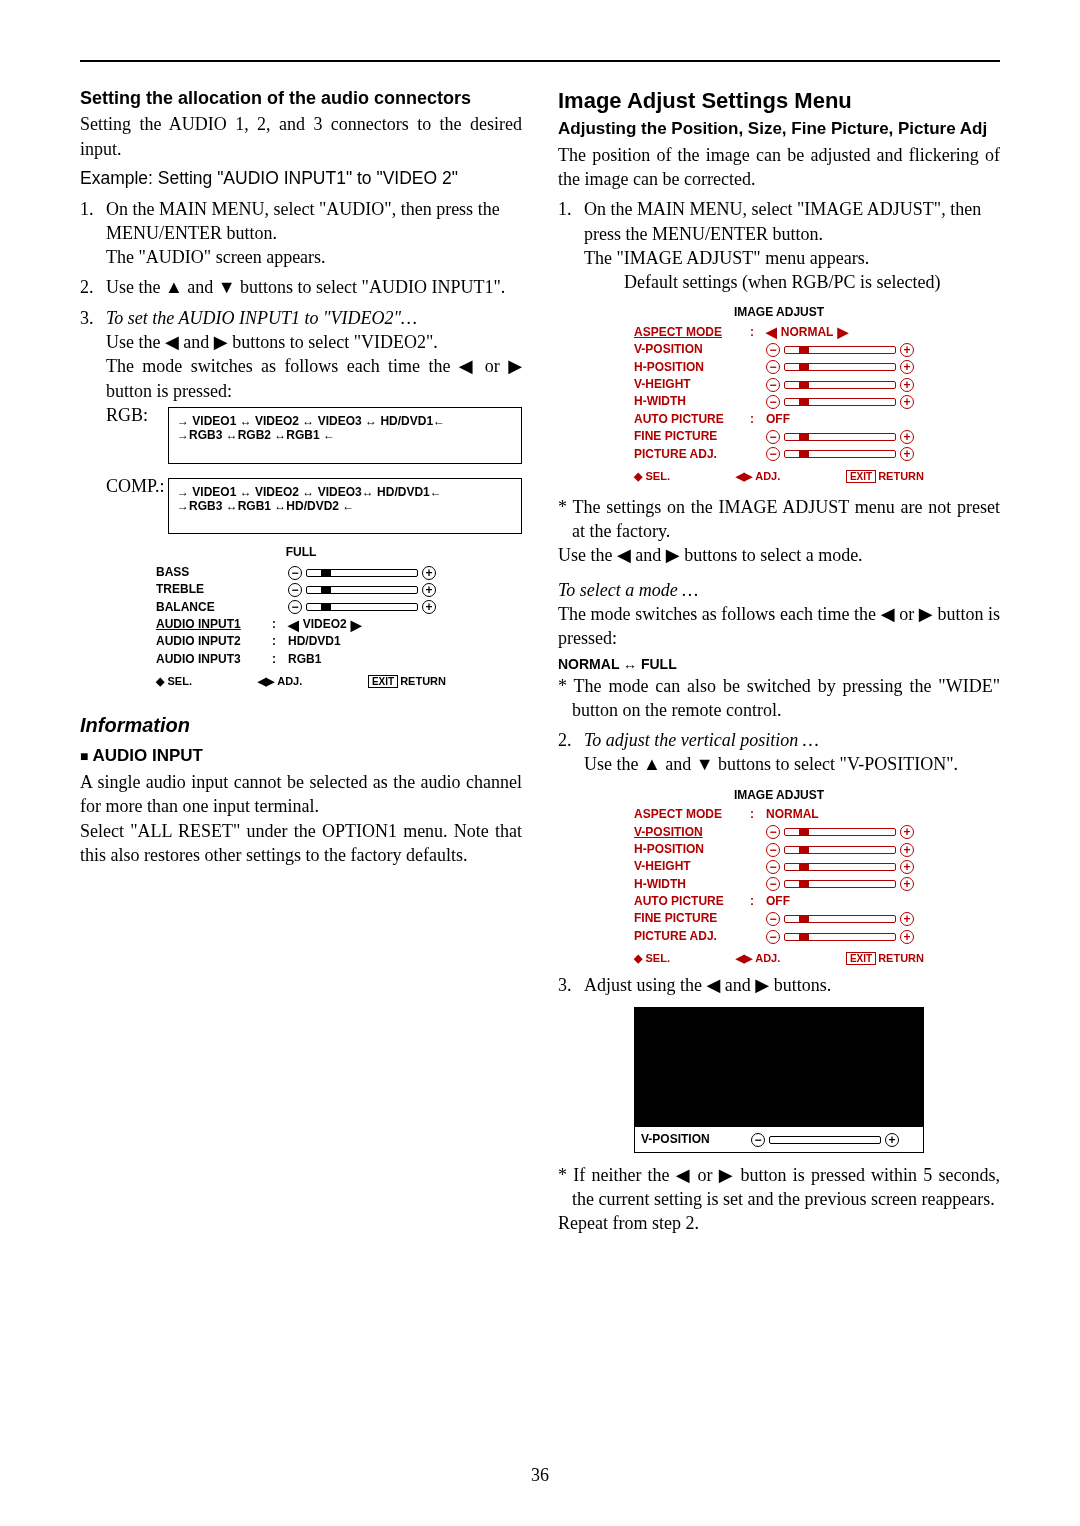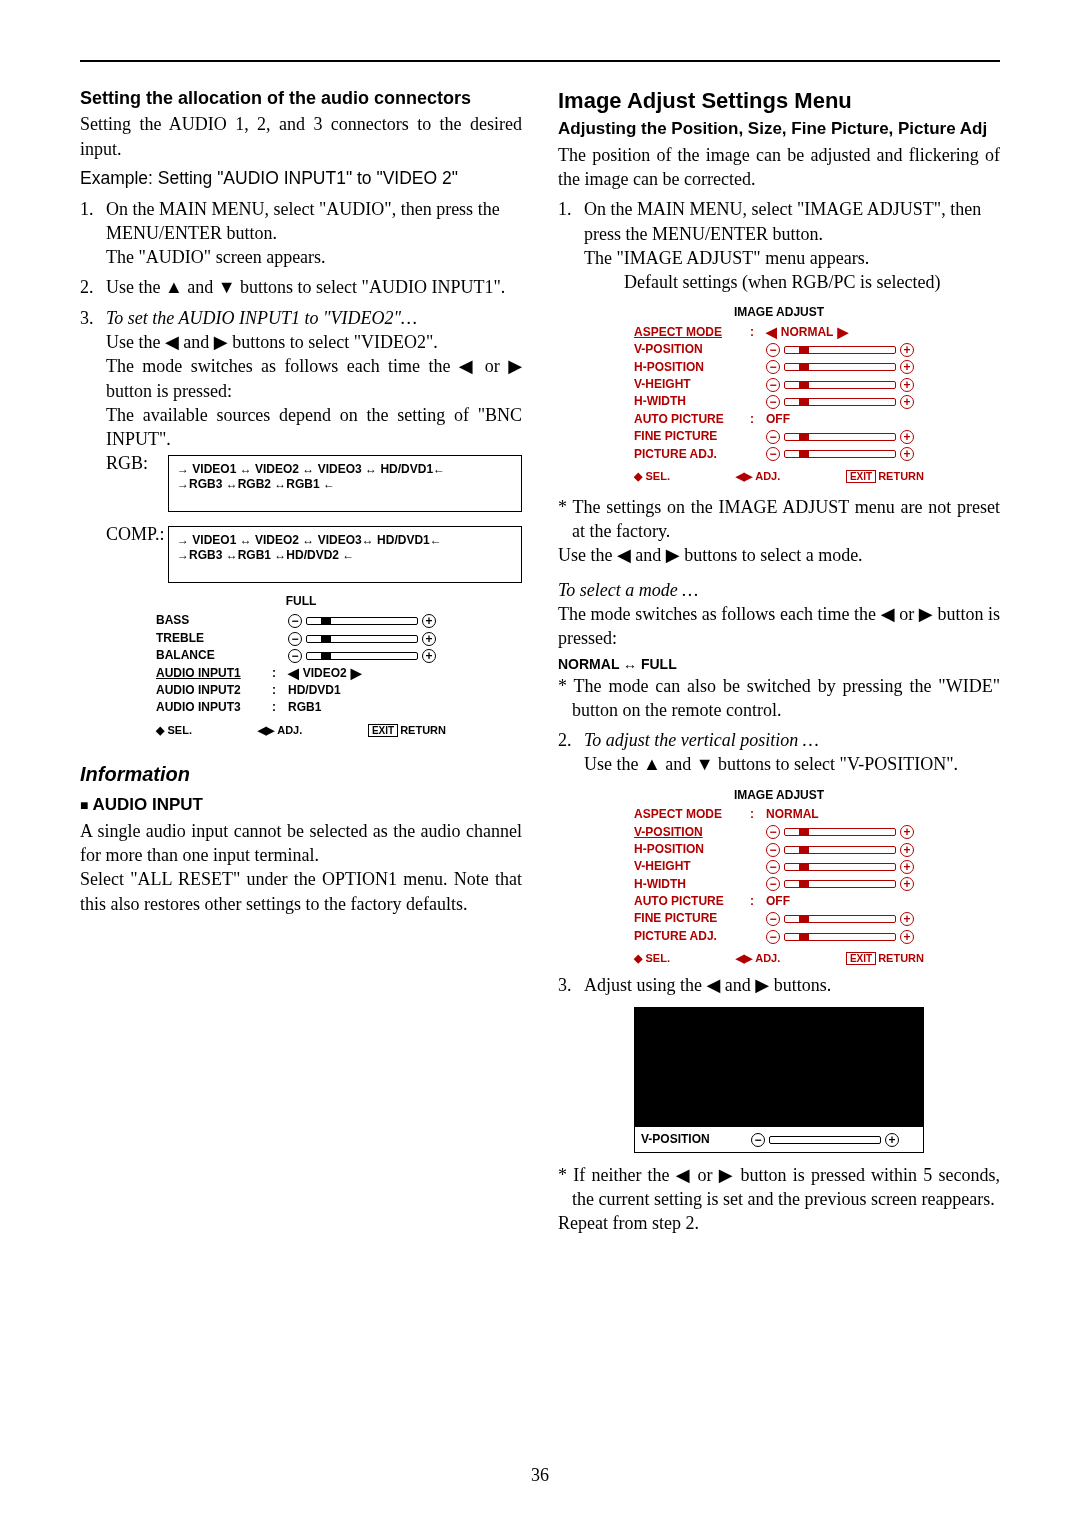--- a/index.html
+++ b/index.html
@@ -67,21 +67,20 @@
 <div class="num">
           <div class="n">2.</div>
           <div class="t">Use the ▲ and ▼ buttons to select "AUDIO INPUT1".</div>
         </div>
 <div class="num">
           <div class="n">3.</div>
           <div class="t">
 <span class="it">To set the AUDIO INPUT1 to "VIDEO2"…</span><br>
 <span>Use the ◀ and ▶ buttons to select "VIDEO2".</span><br>
 <span class="justify" style="display:inline-block">The mode switches as follows each time the ◀ or ▶ button is pressed:</span><br>
-<span class="justify" style="display:inline-block">The available sources depend on the setting of "BNC INPUT".</span>
 </div>
         </div>
 
 <div class="indent">
 <div class="seq-row">
 <div class="seq-lab">RGB:</div>
 <div class="seq-box">
               <div class="seq">
                 <div>→ VIDEO1 ↔ VIDEO2 ↔ VIDEO3 ↔ HD/DVD1←</div>
                 <div>→RGB3 ↔RGB2 ↔RGB1 ←</div>

